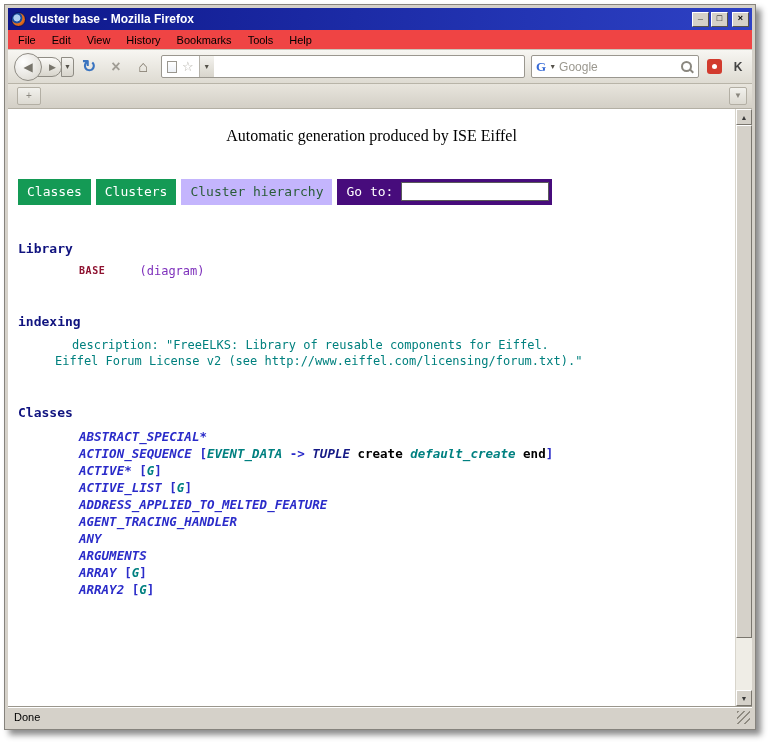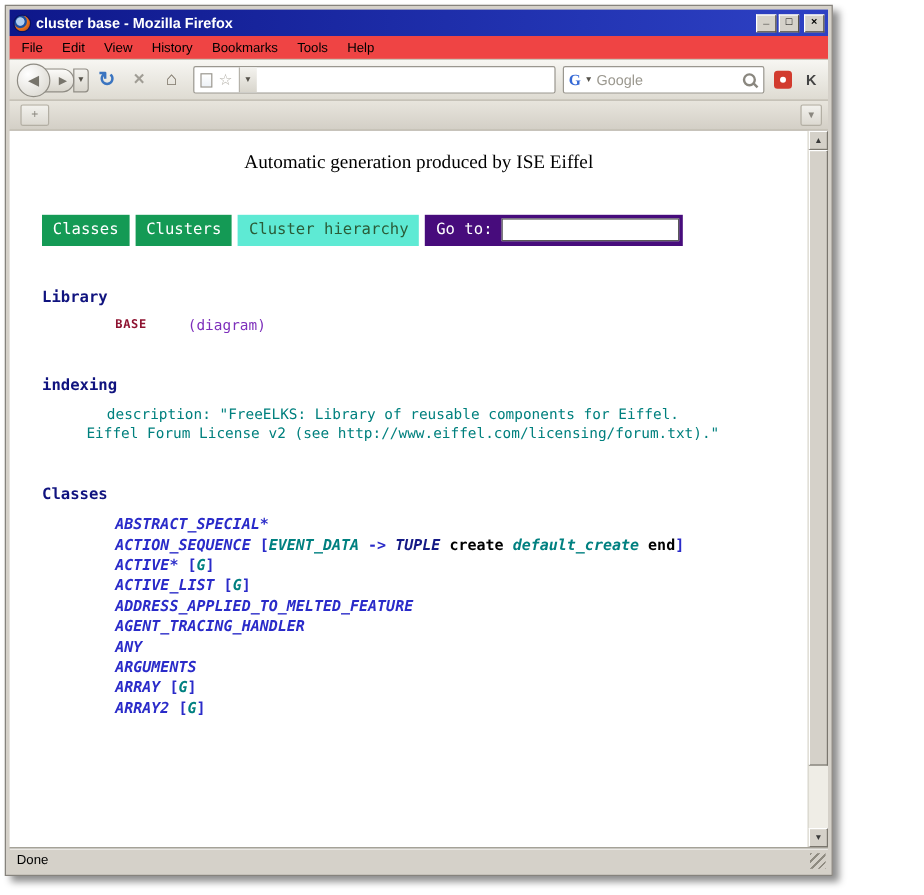--- a/index.html
+++ b/index.html
@@ -1,21 +1,21 @@
 <!DOCTYPE html>
 <html><head>
 <meta charset="utf-8">
 <style>
   * { box-sizing: border-box; margin: 0; padding: 0; }
   html, body { width: 770px; height: 746px; background: #ffffff; overflow: hidden;
     font-family: "Liberation Sans", sans-serif; }
   button { font: inherit; cursor: default; }
 
   .window {
-    position: absolute; left: 4px; top: 4px; width: 690px; height: 726px;
+    position: absolute; left: 4px; top: 4px; width: 752px; height: 726px;
     background: #d5d1c9; border: 1px solid #86837d; padding: 3px;
     box-shadow: 5px 5px 6px rgba(0,0,0,0.45);
     display: flex; flex-direction: column;
   }
 
   
   .titlebar {
     height: 22px; flex: 0 0 22px; display: flex; align-items: center; gap: 4px;
     padding: 0 3px; background: linear-gradient(90deg, #0e178a 0%, #2335b4 70%, #2e41c4 100%);
   }
@@ -93,29 +93,29 @@
     display: flex; align-items: center; gap: 5px; padding: 0 6px; font-size: 11px; color: #000; }
   .tablabel { white-space: nowrap; overflow: hidden; }
   .tabtool { width: 24px; height: 18px; margin: 0 0 3px 5px; background: linear-gradient(#f2f1ed,#dcd9d1);
     border: 1px solid #b3afa4; border-radius: 2px; color: #8a877f; font-size: 10px; line-height: 1;
     display: flex; align-items: center; justify-content: center; }
   .tabtool.listall { width: 18px; font-size: 8px; margin-right: 1px; }
   .tabspacer { flex: 1; }
 
   
   .content { flex: 1; background: #fff; position: relative; overflow: hidden; }
-  .pagebody { margin-right: 17px; height: 100%; overflow: hidden; padding: 10px 10px 0 27px;
+  .pagebody { margin-right: 17px; height: 100%; overflow: hidden; padding: 10px 10px 0 10px;
     font-family: "DejaVu Sans Mono", monospace; }
   .banner { font-family: "Liberation Serif", serif; font-size: 16px; color: #000;
     text-align: center; margin-top: 8px; }
   .btnrow { margin-top: 34px; display: flex; align-items: stretch; gap: 5px; }
   .docbtn { border: none; font-family: "DejaVu Sans Mono", monospace; font-size: 13px;
     padding: 5px 9px; line-height: 1.2; }
   .docbtn.green { background: #149a55; color: #ffffff; }
-  .docbtn.yellow { background: #5eead4; color: #2a5c38; }
+  .docbtn.yellow { background: #c4b5fd; color: #2a5c38; }
   .gotogroup { display: inline-flex; align-items: center; background: #470c7c; padding: 3px; }
   .gotolabel { color: #fff; font-family: "DejaVu Sans Mono", monospace; font-size: 13px; padding: 0 8px 0 6px; }
   .gotoinput { width: 148px; height: 19px; border: 1px solid #5a5a5a; background: #fff;
     font: 12px "Liberation Sans", sans-serif; padding: 0 3px; }
 
   .sect { margin-top: 36px; }
   .heading { color: #10137f; font-weight: bold; font-size: 13px; margin-bottom: 8px; }
   .libline { padding-left: 61px; display: flex; align-items: center; }
   .basename { color: #8e1230; font-weight: bold; font-size: 10px; letter-spacing: 0.6px; text-decoration: none; }
   .diagram { color: #7d2fbb; font-size: 12px; margin-left: 34px; text-decoration: none; }

